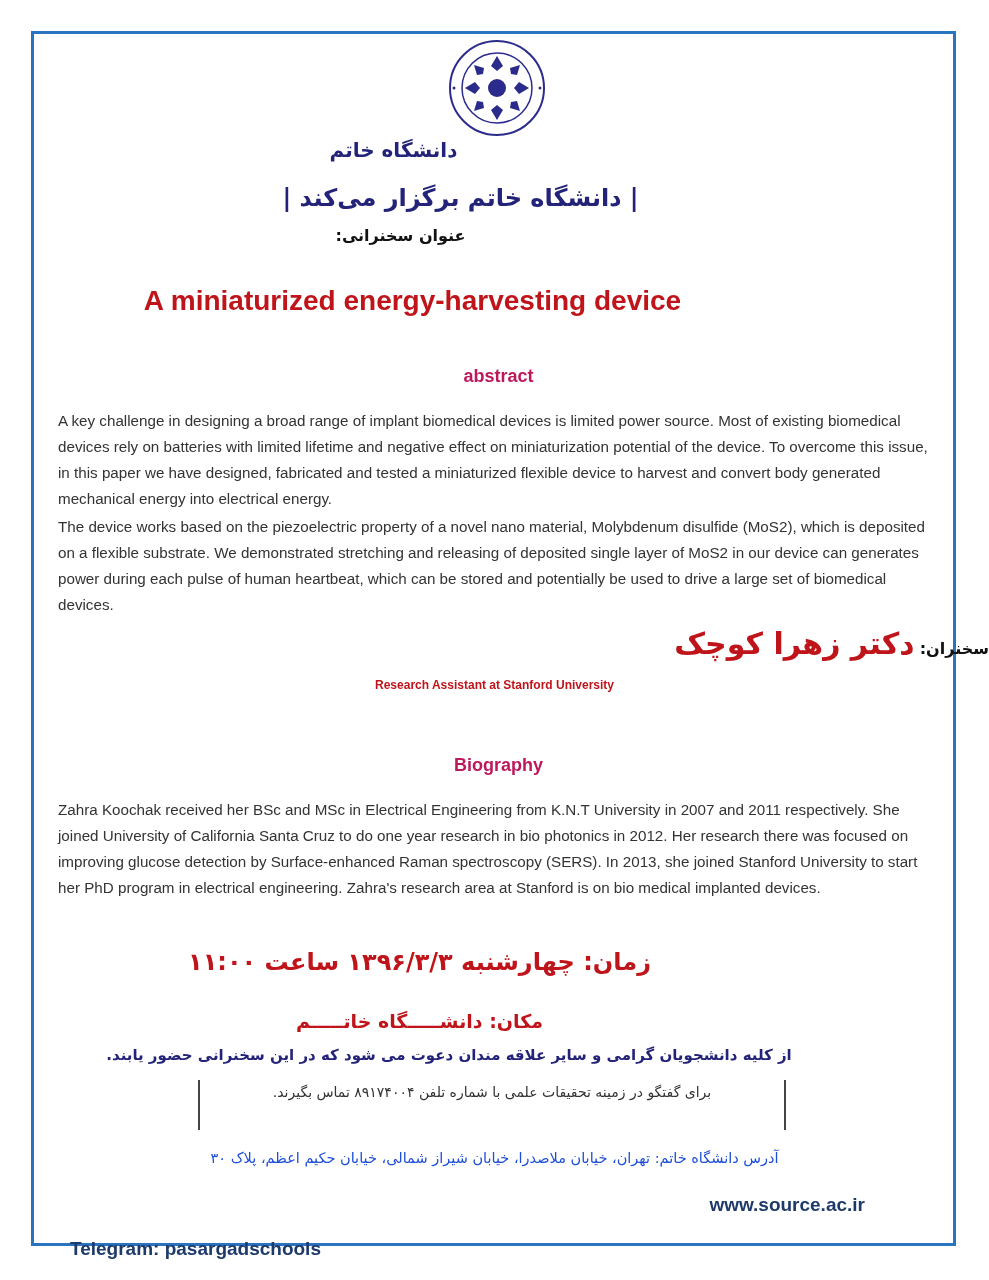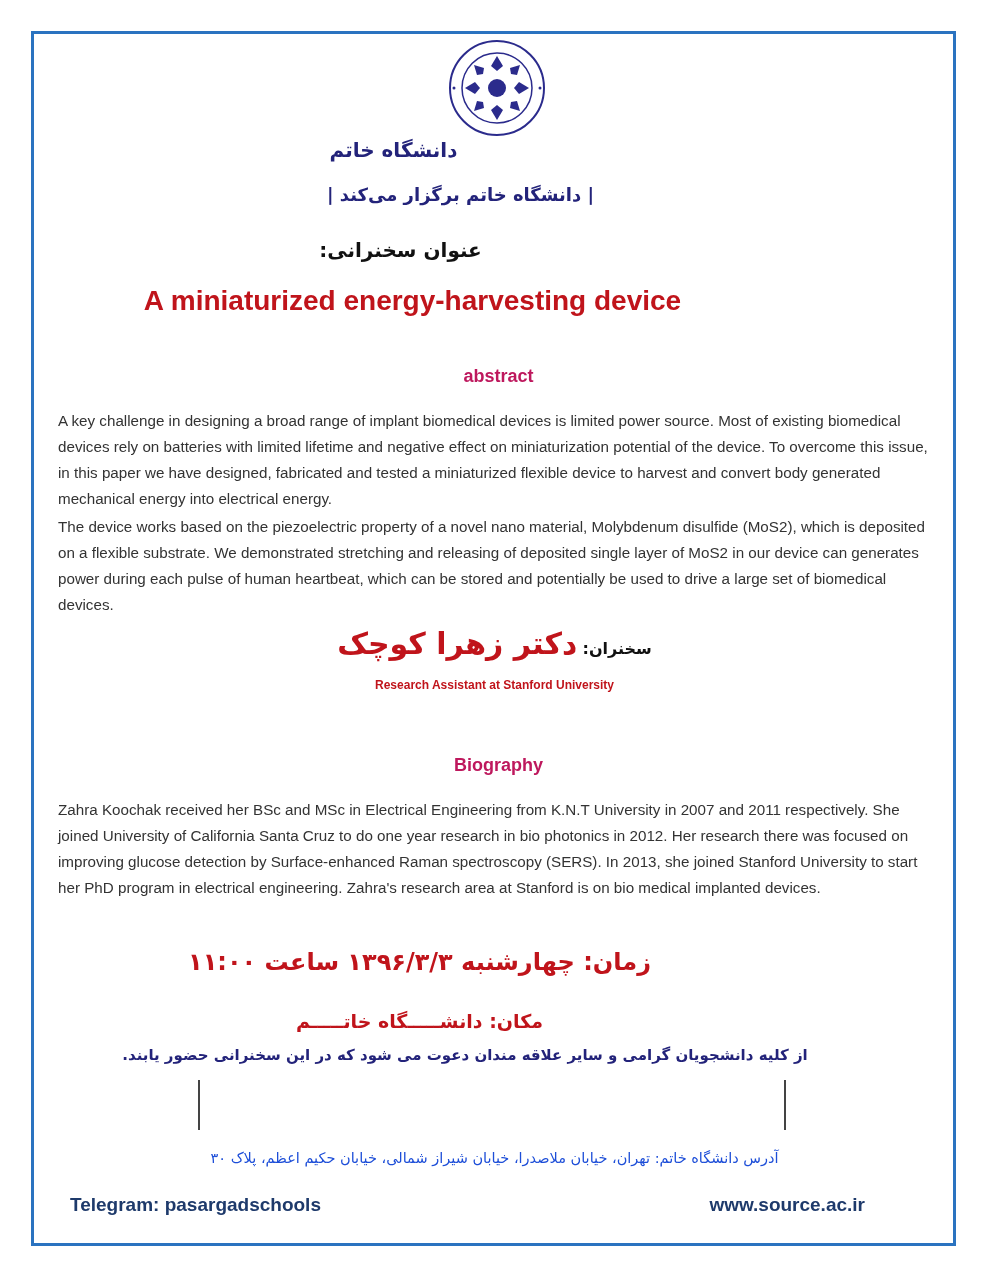--- a/index.html
+++ b/index.html
@@ -1,33 +1,33 @@
 <!DOCTYPE html>
 <html><head>
 <meta charset="utf-8">
 <style>
   html, body { margin: 0; padding: 0; background: #ffffff; }
   body { width: 989px; height: 1280px; position: relative; overflow: hidden; font-family: "DejaVu Sans", sans-serif; }
   .frame { position: absolute; left: 31px; top: 31px; width: 925px; height: 1215px; border: 3px solid #2a73c0; box-sizing: border-box; }
   .logo { position: absolute; left: 447px; top: 38px; width: 100px; height: 100px; }
   .logo-text { position: absolute; left: 0; width: 787px; top: 138px; text-align: center; color: #23237a; font-weight: bold; font-size: 20px; }
-  .org-line { position: absolute; left: 0; width: 921px; top: 184px; text-align: center; color: #23237a; font-weight: bold; font-size: 18px; direction: rtl; }
-  .title-label { position: absolute; left: 0; width: 801px; top: 238px; text-align: center; font-weight: bold; font-size: 20px; color: #111; direction: rtl; }
+  .org-line { position: absolute; left: 0; width: 921px; top: 184px; text-align: center; color: #23237a; font-weight: bold; font-size: 24px; direction: rtl; }
+  .title-label { position: absolute; left: 0; width: 801px; top: 226px; text-align: center; font-weight: bold; font-size: 16px; color: #111; direction: rtl; }
   .talk-title { position: absolute; left: 0; width: 825px; top: 285px; text-align: center; font-family: "Liberation Sans", sans-serif; font-weight: bold; font-size: 28px; color: #c0141b; }
   .section-heading { position: absolute; left: 4px; width: 989px; text-align: center; font-family: "Liberation Sans", sans-serif; font-weight: bold; font-size: 18px; color: #be185d; }
   .para { position: absolute; left: 58px; width: 880px; font-family: "Liberation Sans", sans-serif; font-size: 15.2px; line-height: 26px; color: #333; margin: 0; }
-  .speaker { position: absolute; left: 0; width: 989px; top: 626px; text-align: center; direction: rtl; }
+  .speaker { position: absolute; left: 0; width: 989px; top: 626px; direction: rtl; }
   .speaker .lbl { font-weight: bold; font-size: 16px; color: #111; }
   .speaker .nm { font-weight: bold; font-size: 30px; color: #c0141b; }
   .affil { position: absolute; left: 0; width: 989px; top: 678px; text-align: center; font-family: "Liberation Sans", sans-serif; font-weight: bold; font-size: 12px; color: #c0141b; }
   .red-line { position: absolute; left: 0; width: 839px; text-align: center; color: #c0141b; font-weight: bold; direction: rtl; }
-  .invite { position: absolute; left: 0; width: 898px; top: 1046px; text-align: center; color: #23237a; font-weight: bold; font-size: 15px; direction: rtl; margin-left: 16px; }
+  .invite { position: absolute; left: 0; width: 898px; top: 1046px; text-align: center; color: #23237a; font-weight: bold; font-size: 15px; direction: rtl; }
   .contact-box { position: absolute; left: 198px; width: 584px; top: 1080px; height: 50px; border-left: 2px solid #444; border-right: 2px solid #444; text-align: center; direction: rtl; font-size: 14px; color: #333; line-height: 24px; }
   .address { position: absolute; left: 0; width: 989px; top: 1150px; text-align: center; direction: rtl; font-size: 14.5px; color: #1d4ed8; }
-  .footer-left { position: absolute; left: 70px; top: 1194px; font-family: "Liberation Sans", sans-serif; font-weight: bold; font-size: 19px; color: #1e3a6b; }
+  .footer-left { position: absolute; left: 70px; top: 1238px; font-family: "Liberation Sans", sans-serif; font-weight: bold; font-size: 19px; color: #1e3a6b; }
   .footer-right { position: absolute; right: 124px; top: 1194px; font-family: "Liberation Sans", sans-serif; font-weight: bold; font-size: 19px; color: #1e3a6b; }
 </style>
 </head>
 <body>
 
 <div class="frame"></div>
 
 <svg class="logo" viewBox="0 0 100 100">
   <circle cx="50" cy="50" r="47" fill="none" stroke="#2b2b8c" stroke-width="2"></circle>
   <circle cx="50" cy="50" r="35" fill="none" stroke="#2b2b8c" stroke-width="1.5"></circle>
@@ -62,18 +62,19 @@
 <div class="affil">Research Assistant at Stanford University</div>
 
 <div class="section-heading" style="top:755px">Biography</div>
 <p class="para" style="top:797px">Zahra Koochak received her BSc and MSc in Electrical Engineering from K.N.T University in 2007 and 2011 respectively. She joined University of California Santa Cruz to do one year research in bio photonics in 2012. Her research there was focused on improving glucose detection by Surface-enhanced Raman spectroscopy (SERS). In 2013, she joined Stanford University to start her PhD program in electrical engineering. Zahra's research area at Stanford is on bio medical implanted devices.</p>
 
 <div class="red-line" style="top:948px; font-size:24px;">زمان: چهارشنبه ۱۳۹۶/۳/۳ ساعت ۱۱:۰۰</div>
 <div class="red-line" style="top:1010px; font-size:19px;">مکان: دانشـــــگاه خاتـــــم</div>
 <div class="invite">از کلیه دانشجویان گرامی و سایر علاقه مندان دعوت می شود که در این سخنرانی حضور یابند.</div>
 
 <div class="contact-box">
+  <div>برای گفتگو در زمینه تحقیقات علمی با شماره تلفن ۸۹۱۷۴۰۰۴ تماس بگیرند.</div>
 </div>
 
 <div class="address">آدرس دانشگاه خاتم: تهران، خیابان ملاصدرا، خیابان شیراز شمالی، خیابان حکیم اعظم، پلاک ۳۰</div>
 
 <div class="footer-left">Telegram: pasargadschools</div>
 <div class="footer-right">www.source.ac.ir</div>
 
 </body></html>

